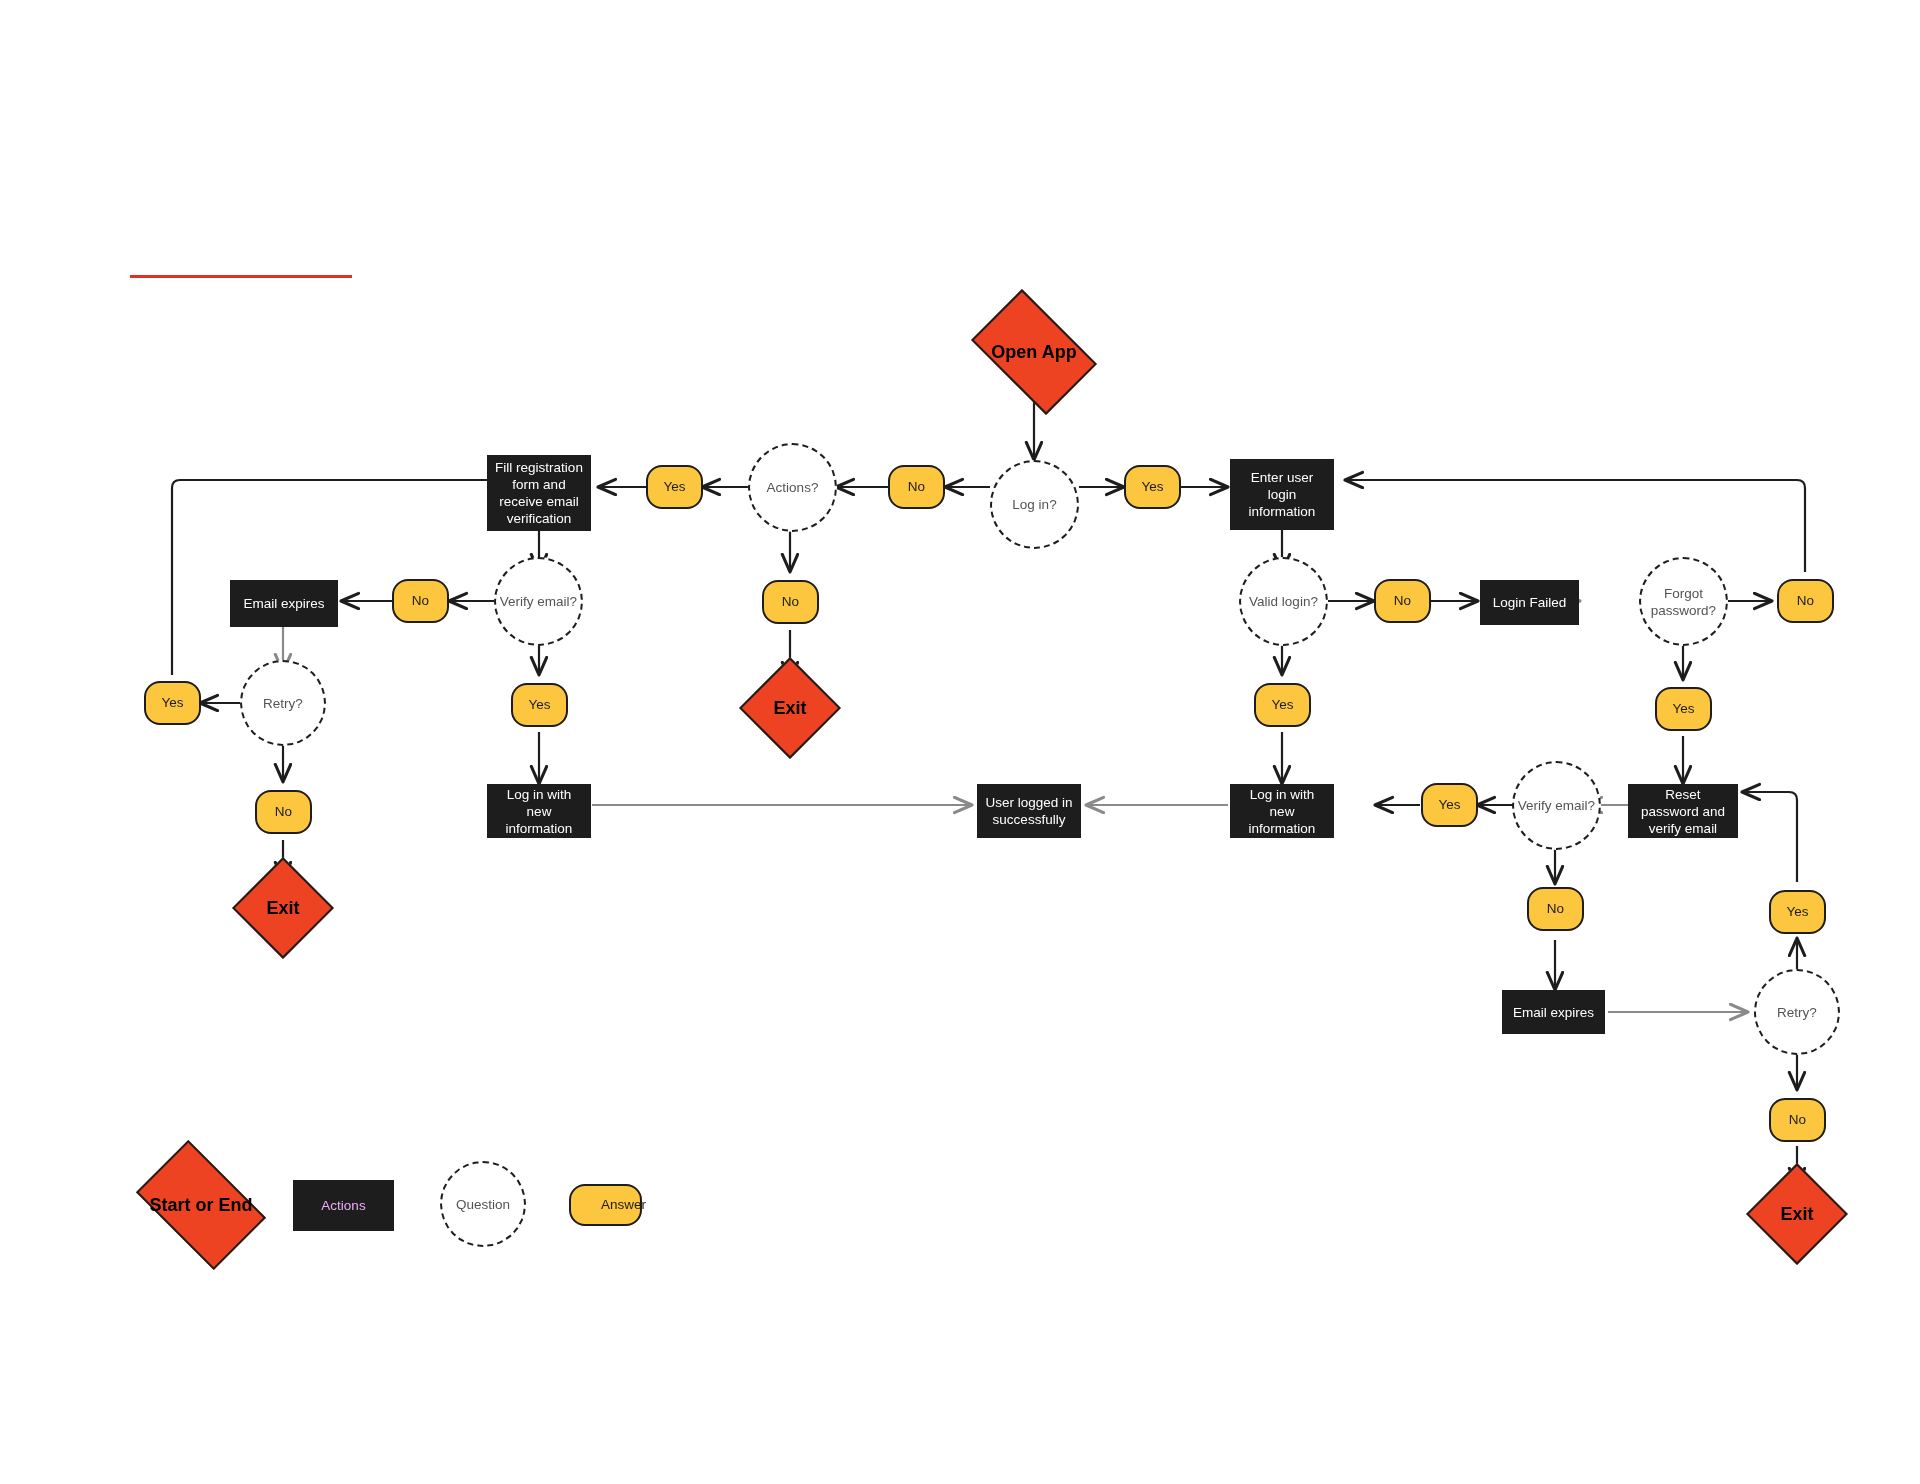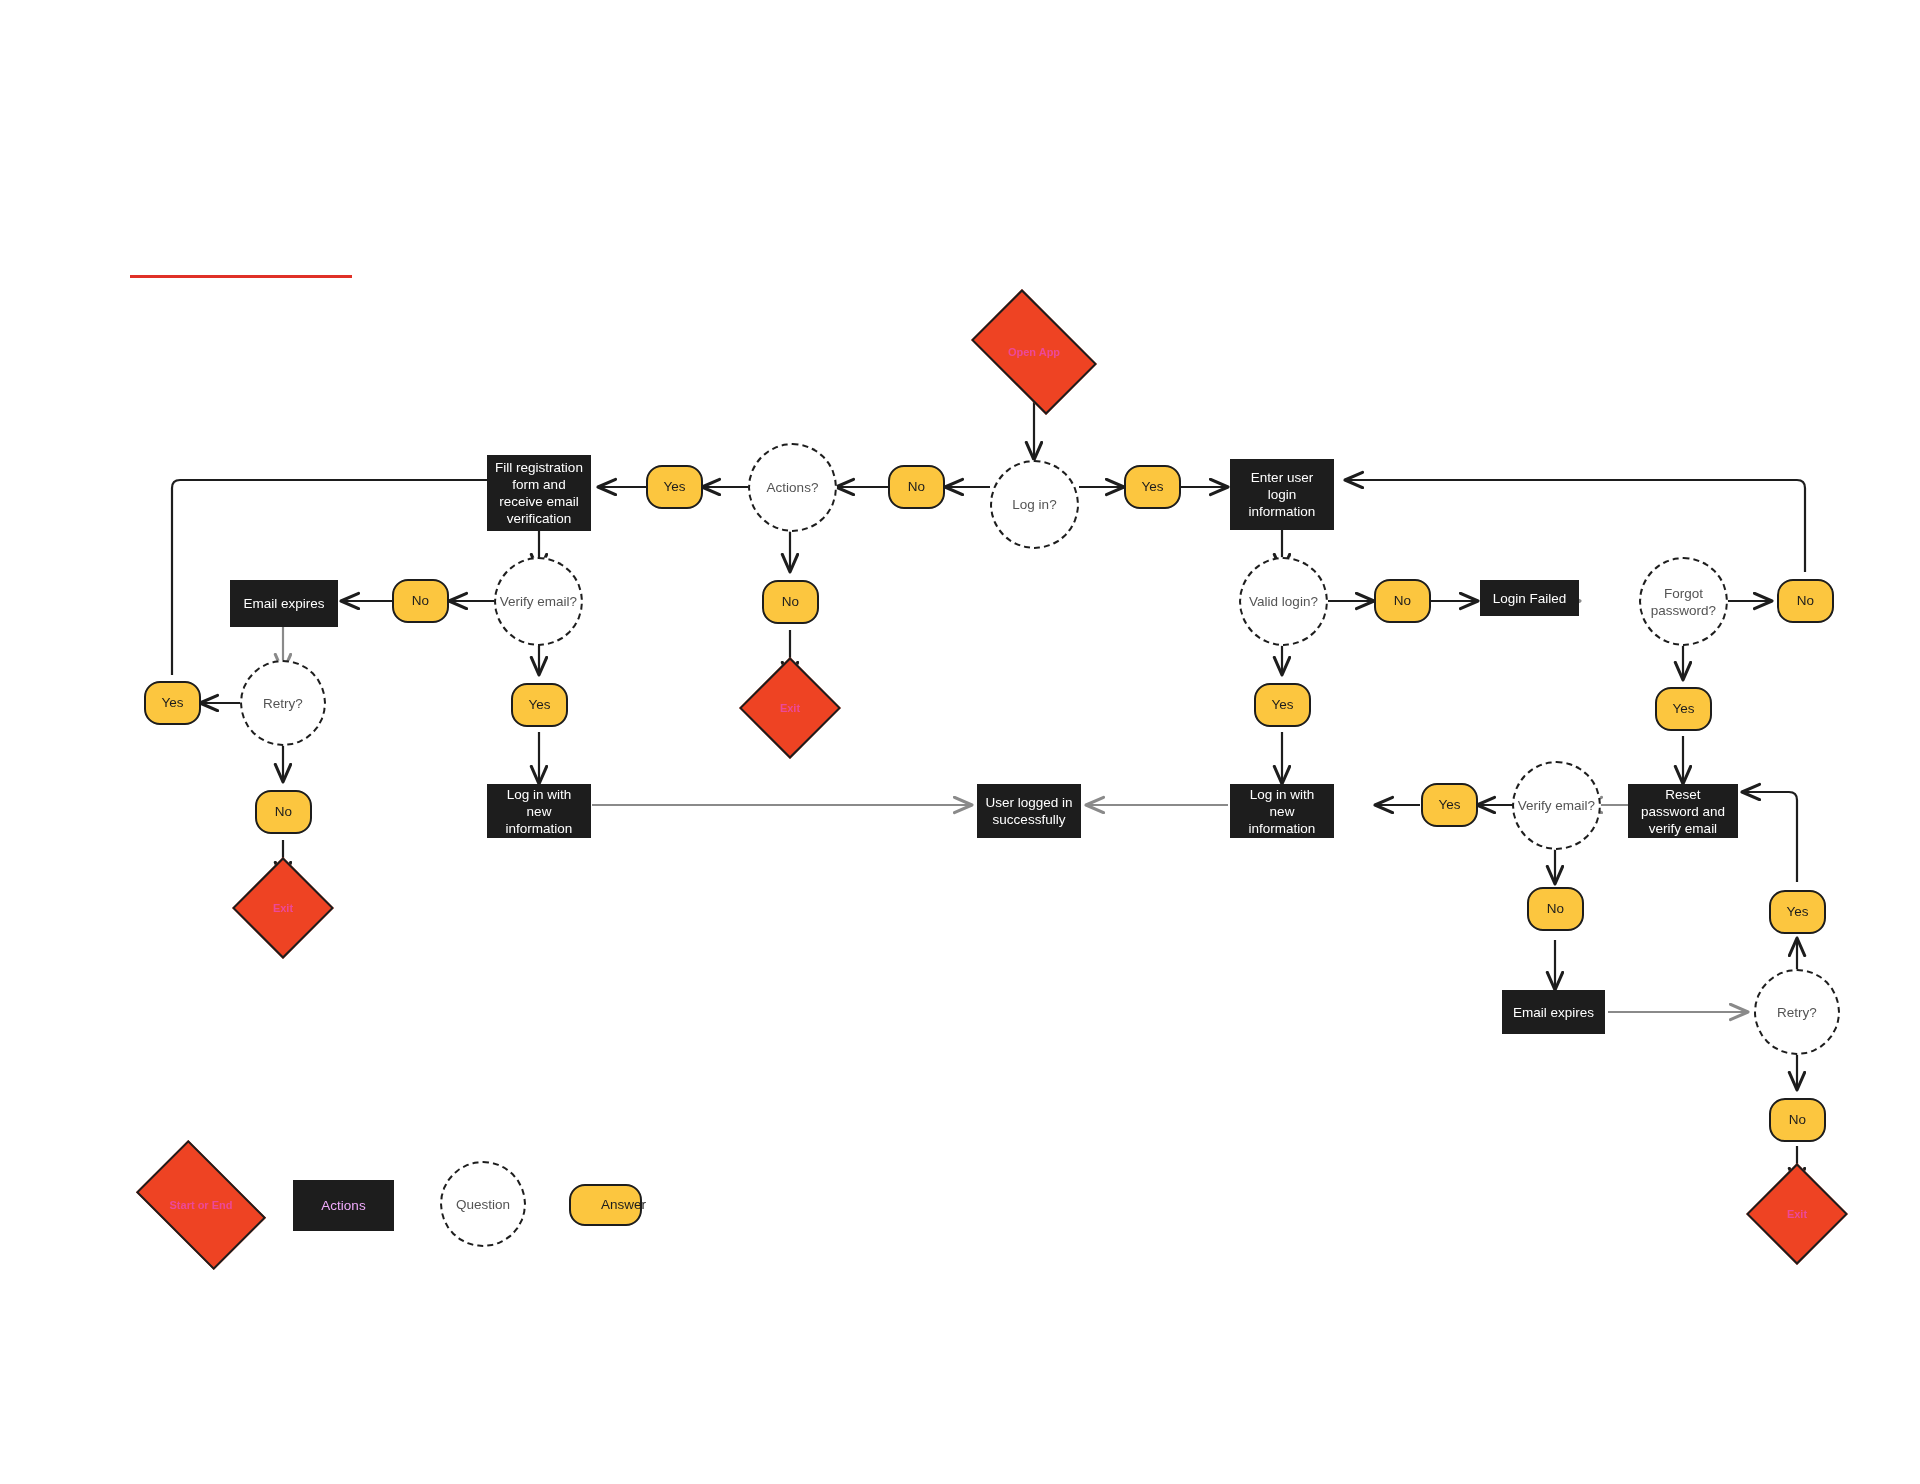--- a/index.html
+++ b/index.html
@@ -89,22 +89,22 @@
     border: 2.5px solid #1D1D1D;
     border-radius: 16px;
     color: #1D1D1D;
     font-size: 13.5px;
     line-height: 16px;
     font-weight: 400;
   }
 
   
   .terminal {
-    color: #ec4899;
-    font-size: 11px;
+    color: #000000;
+    font-size: 18px;
     line-height: 15px;
     font-weight: bold;
   }
   .terminal .diamond-bg {
     position: absolute;
     inset: 0;
     background: #EE4323;
     border: 2.5px solid #1D1D1D;
     transform: rotate(45deg);
     box-sizing: border-box;
@@ -319,21 +319,21 @@
   </div>
 
   <div class="node action" style="left:1230px; top:784px; width:104px; height:54px;">
     <span>Log in with new information</span>
   </div>
 
   <div class="node answer" style="left:1374px; top:579px; width:57px; height:44px;">
     <span>No</span>
   </div>
 
-  <div class="node action" style="left:1480px; top:580px; width:99px; height:36px;">
+  <div class="node action" style="left:1480px; top:580px; width:99px; height:45px;">
     <span>Login Failed</span>
   </div>
 
   <div class="node question" style="left:1639px; top:557px; width:89px; height:89px;">
     <span>Forgot password?</span>
   </div>
 
   <div class="node answer" style="left:1777px; top:579px; width:57px; height:44px;">
     <span>No</span>
   </div>

